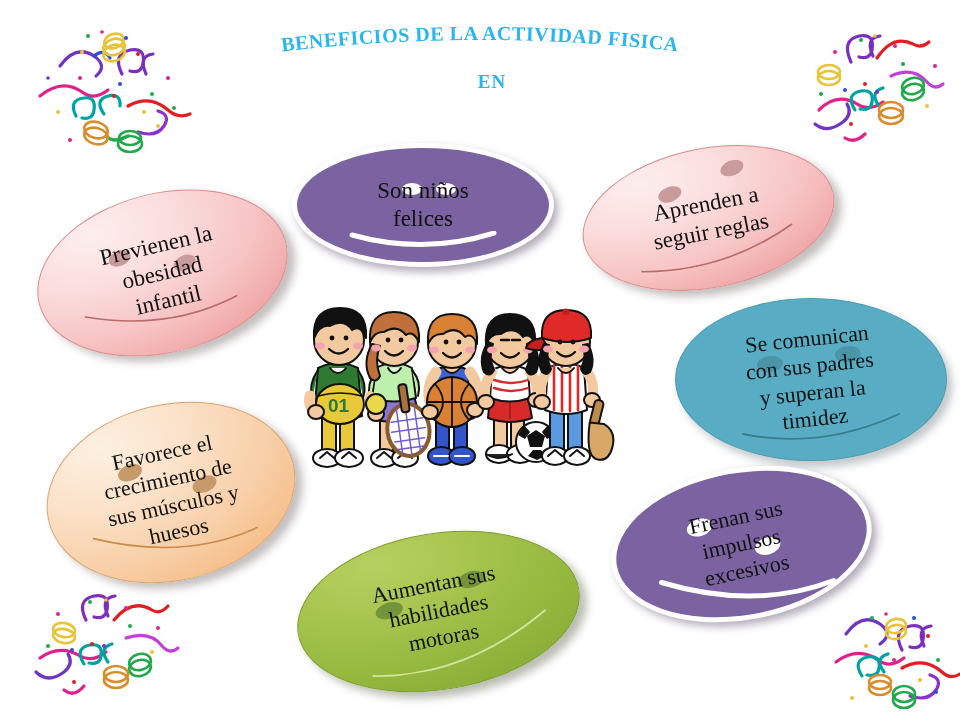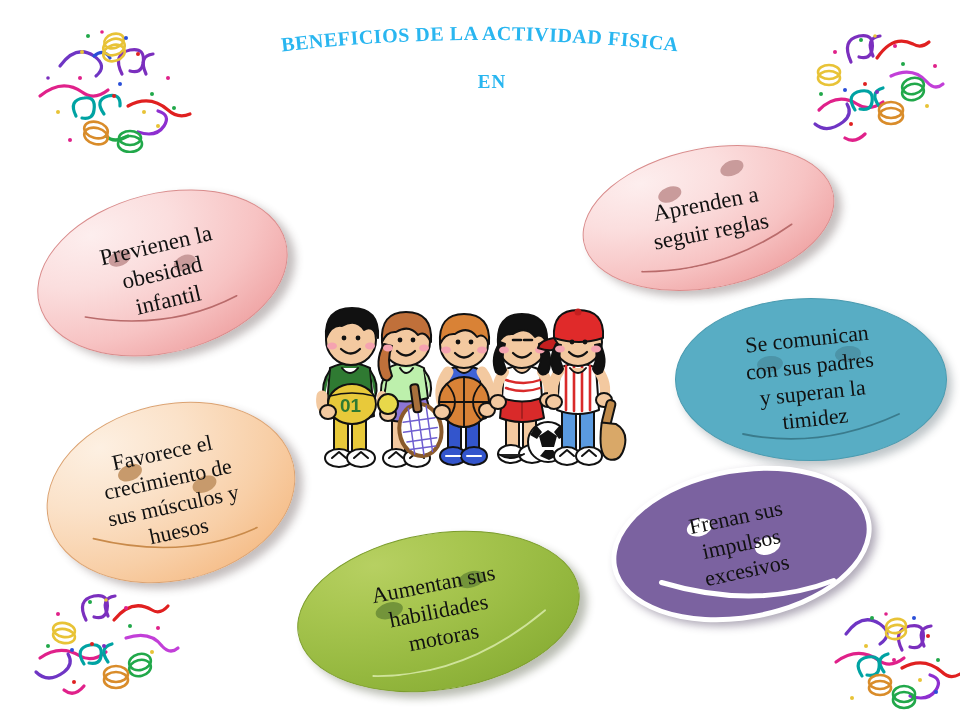--- a/index.html
+++ b/index.html
@@ -117,21 +117,21 @@
   #b-favorece .txt{font-size:22px;transform:rotate(1deg);}
 
   #b-motoras{left:296px;top:533px;width:285px;height:157px;transform:rotate(-9deg);}
   #b-motoras .txt{font-size:22px;transform:rotate(-2deg);}
 
   #b-frenan{left:610px;top:468px;width:263px;height:152px;transform:rotate(-10deg);}
   #b-frenan .txt{font-size:22px;transform:rotate(-2deg);}
 
   
   #kids{
-    position:absolute;left:308px;top:292px;width:320px;height:195px;
+    position:absolute;left:296px;top:292px;width:320px;height:195px;
   }
   #kids svg{display:block;width:320px;height:195px;}
 </style>
 </head>
 <body>
 
 <div id="stage">
 
   <div class="confetti" style="left:18px;top:8px;">
     <svg width="180" height="145" viewBox="0 0 180 145" aria-hidden="true">
@@ -479,20 +479,30 @@
           <circle cx="277" cy="50" r="2.4" fill="#111" stroke="none"></circle>
           <ellipse cx="252" cy="57" rx="5" ry="3.5" fill="#f5a3b0" stroke="none"></ellipse>
           <ellipse cx="288" cy="57" rx="5" ry="3.5" fill="#f5a3b0" stroke="none"></ellipse>
           <path d="M261 60 q9 9 18 0" fill="none" stroke-width="2.2"></path>
         </g>
 
       </g>
     </svg>
   </div>
 
+  <div class="bubble" id="b-felices">
+    <div class="shape sh-purple"></div>
+    <div class="eye" style="left:110px;top:40px;width:20px;height:12px;background:#ffffff;"></div>
+    <div class="eye" style="left:144px;top:40px;width:20px;height:12px;background:#ffffff;"></div>
+    <svg class="mouth" style="left:56px;top:88px;" width="150" height="22" viewBox="0 0 150 22" aria-hidden="true">
+      <path d="M4 4 q72 20 142 -2" fill="none" stroke="#ffffff" stroke-width="5" stroke-linecap="round"></path>
+    </svg>
+    <div class="txt">Son niños
+felices</div>
+  </div>
 
   <div class="bubble" id="b-previenen">
     <div class="shape sh-pink"></div>
     <div class="eye" style="left:78px;top:48px;width:23px;height:15px;background:#c99b9b;transform:rotate(-10deg);"></div>
     <div class="eye" style="left:140px;top:68px;width:23px;height:15px;background:#c99b9b;transform:rotate(-10deg);"></div>
     <svg class="mouth" style="left:38px;top:100px;" width="160" height="34" viewBox="0 0 160 34" aria-hidden="true">
       <path d="M4 4 q78 34 152 16" fill="none" stroke="#b96b6b" stroke-width="1.6" stroke-linecap="round"></path>
     </svg>
     <div class="txt">Previenen la
 obesidad

